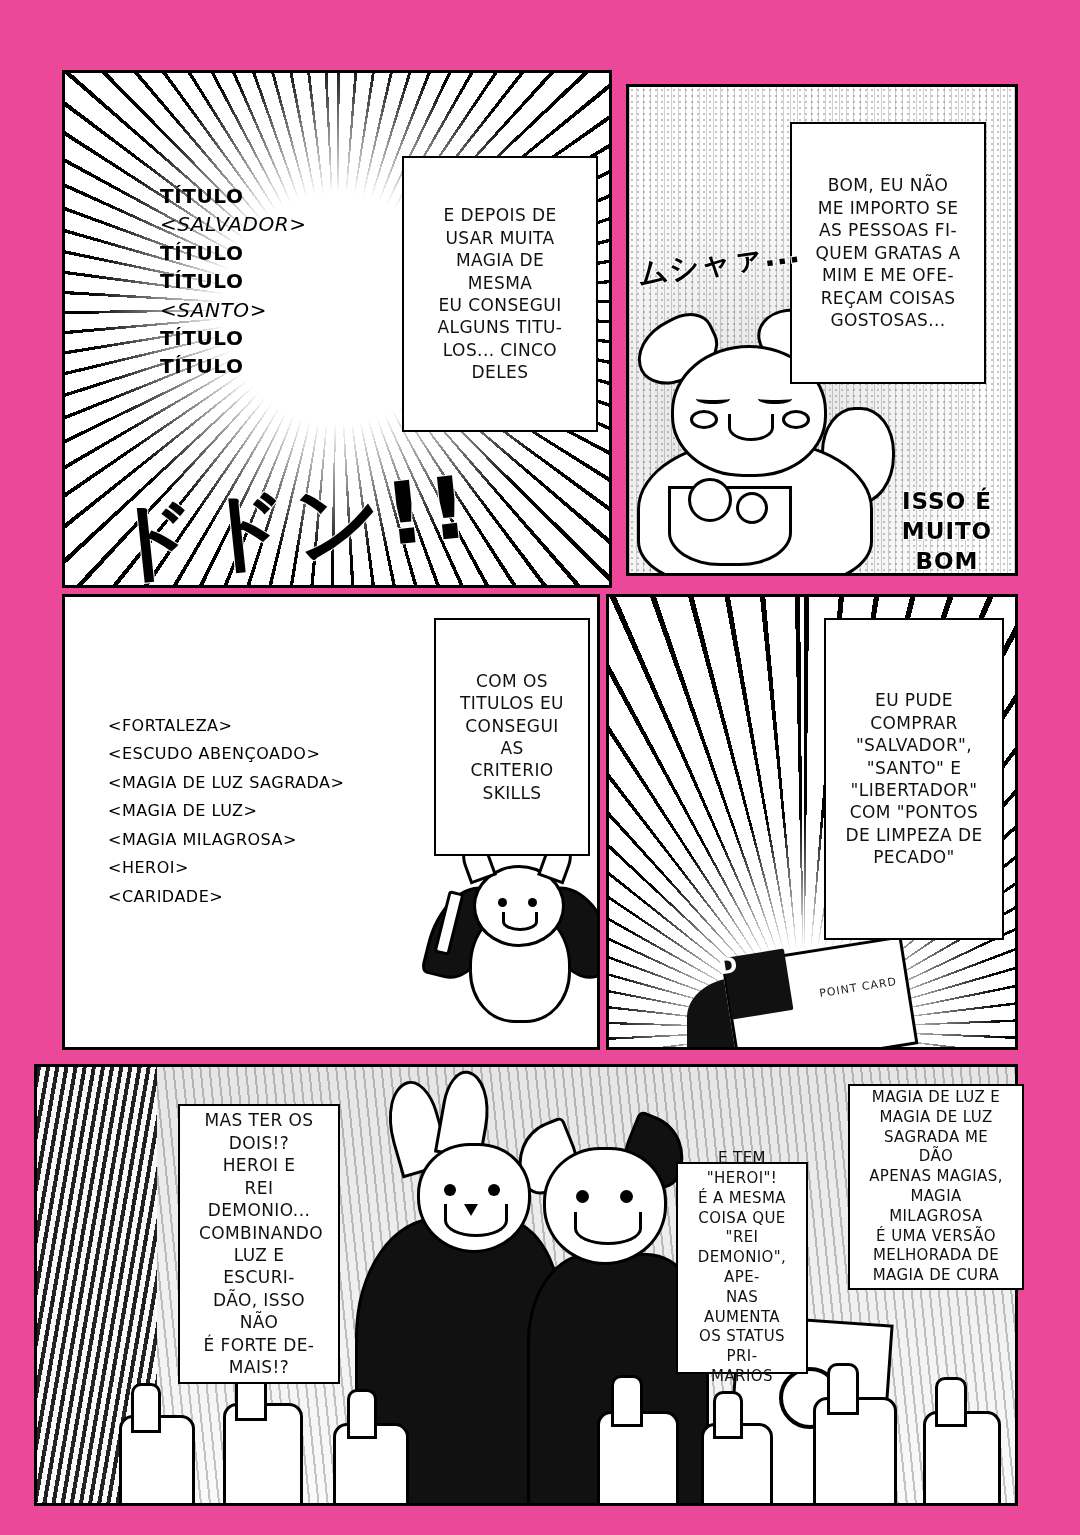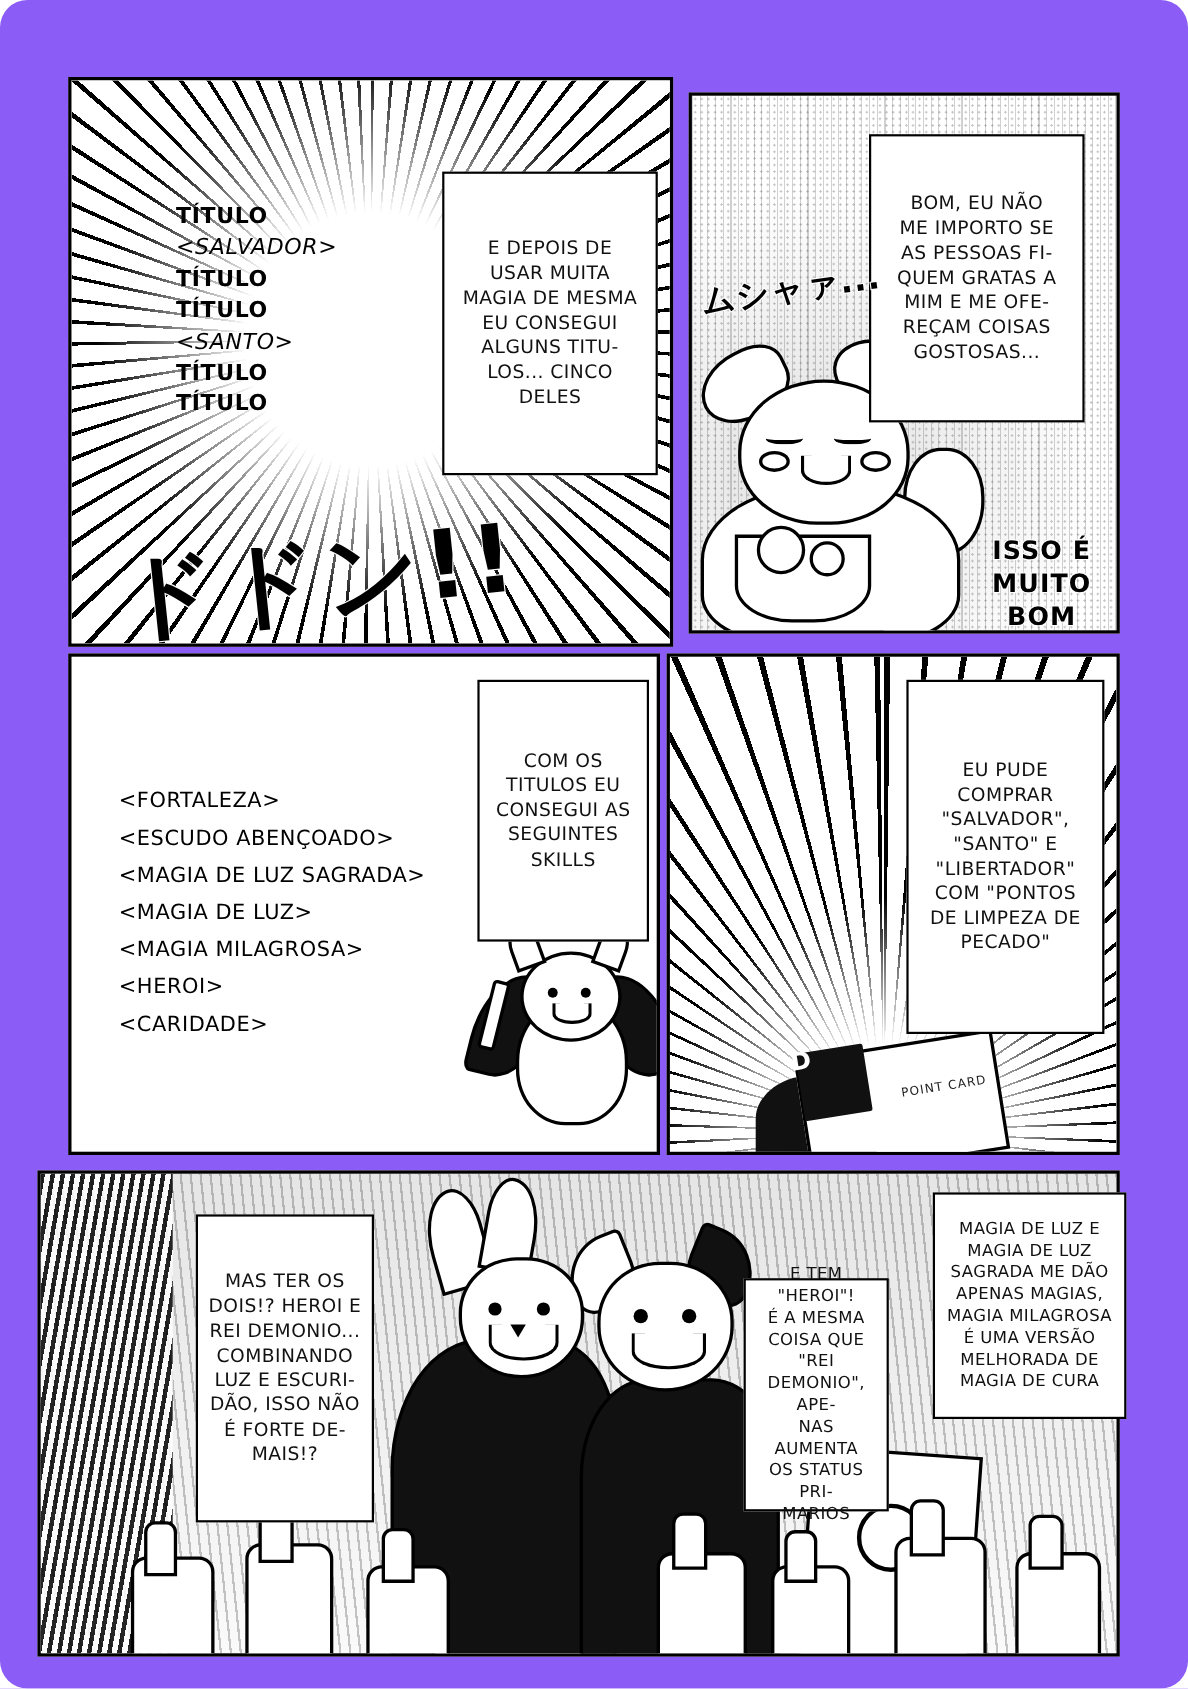--- a/index.html
+++ b/index.html
@@ -11,43 +11,42 @@
     width: 1080px;
     height: 1535px;
     position: relative;
     font-family: "DejaVu Sans", sans-serif;
     overflow: hidden;
   }
 
   .page {
     position: absolute;
     inset: 0;
-    background: #8b5cf6;
-    border-radius: 25px;
+    background: #ec4899;
   }
 
   .panel {
     position: absolute;
     background: #ffffff;
     border: 3px solid #000000;
     box-sizing: border-box;
     overflow: hidden;
   }
 
   
   .bubble {
     position: absolute;
     background: #ffffff;
     border: 2px solid #000000;
     box-sizing: border-box;
     display: flex;
     align-items: center;
     justify-content: center;
     text-align: center;
-    padding: 10px 8px;
+    padding: 10px 19px;
     line-height: 1.32;
     letter-spacing: 0.4px;
     font-family: "DejaVu Sans", sans-serif;
     font-size: 17px;
     color: #111;
     z-index: 6;
   }
   .bubble span { display: block; width: 100%; white-space: pre-line; }
 
   
@@ -59,21 +58,21 @@
     letter-spacing: 0.6px;
     color: #000;
   }
   .title-list .t-label { font-weight: bold; }
   .title-list .t-name { font-weight: normal; font-style: italic; }
 
   
   .skill-list {
     position: absolute;
     z-index: 5;
-    font-size: 19px;
+    font-size: 16px;
     line-height: 1.78;
     letter-spacing: 0.5px;
     color: #000;
   }
 
   
   .sfx {
     position: absolute;
     z-index: 7;
     font-weight: bold;
@@ -332,21 +331,21 @@
     <div>&lt;MAGIA DE LUZ&gt;</div>
     <div>&lt;MAGIA MILAGROSA&gt;</div>
     <div>&lt;HEROI&gt;</div>
     <div>&lt;CARIDADE&gt;</div>
   </div>
 
   <div class="bubble" style="left:434px; top:618px; width:156px; height:238px;">
     <span>COM OS
 TITULOS EU
 CONSEGUI AS
-SEGUINTES
+CRITERIO
 SKILLS</span>
   </div>
 
   <div class="panel" style="left:606px; top:594px; width:412px; height:456px;">
     <div class="burst" style="background: repeating-conic-gradient(from 0deg at 48% 96%, #000 0deg 0.7deg, #fff 0.7deg 4.6deg);
                 -webkit-mask-image: radial-gradient(ellipse 60% 58% at 48% 96%, rgba(0,0,0,0) 30%, #000 82%);
                 mask-image: radial-gradient(ellipse 60% 58% at 48% 96%, rgba(0,0,0,0) 30%, #000 82%);"></div>
 
     <div class="card-blk" style="left:78px; top:380px; width:110px; height:80px; border-radius:50% 50% 10% 10%;"></div>
     <div class="card" style="left:120px; top:352px; width:176px; height:104px;"></div>

